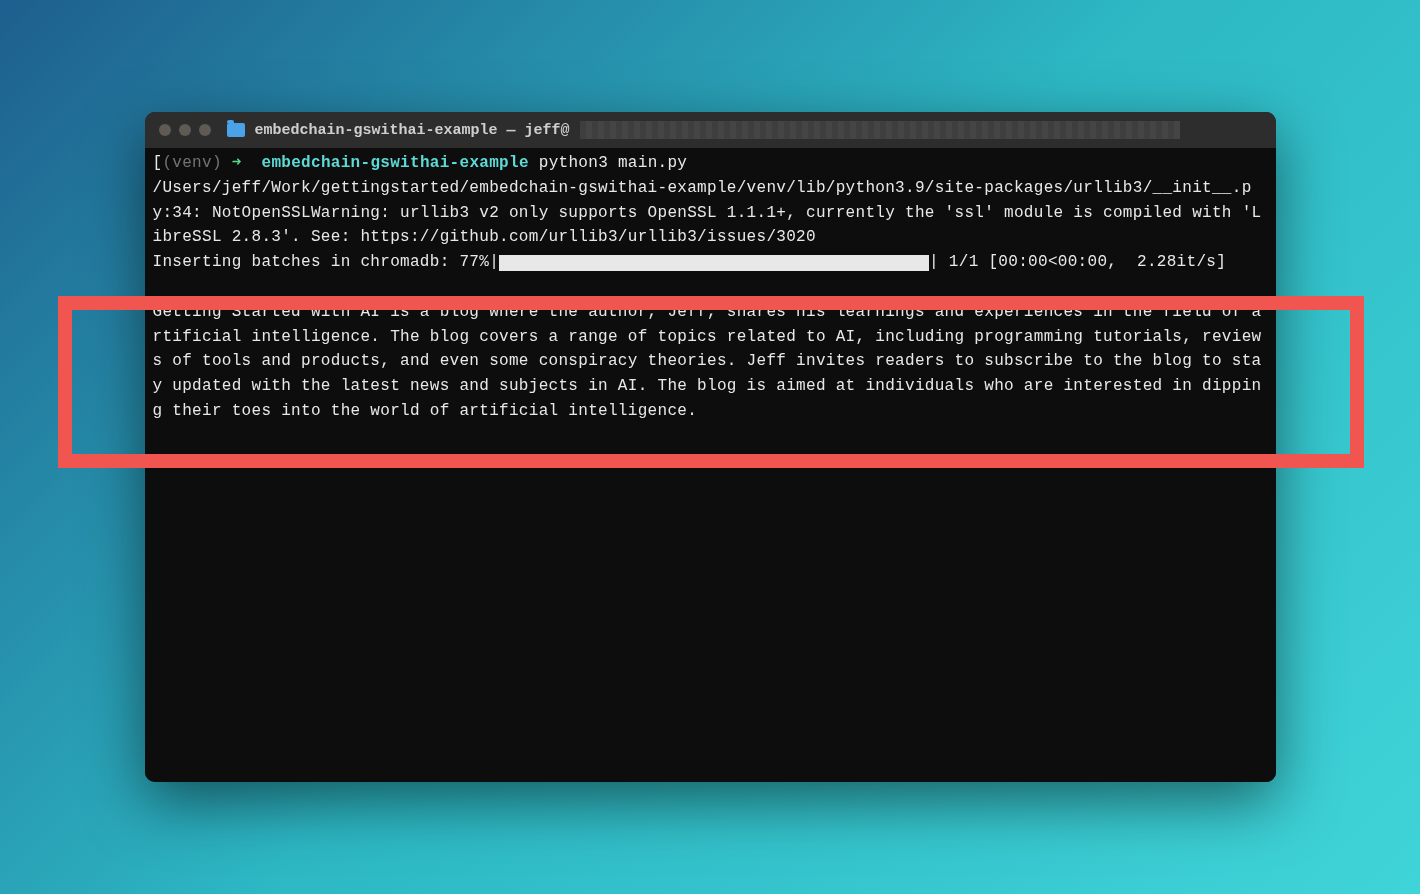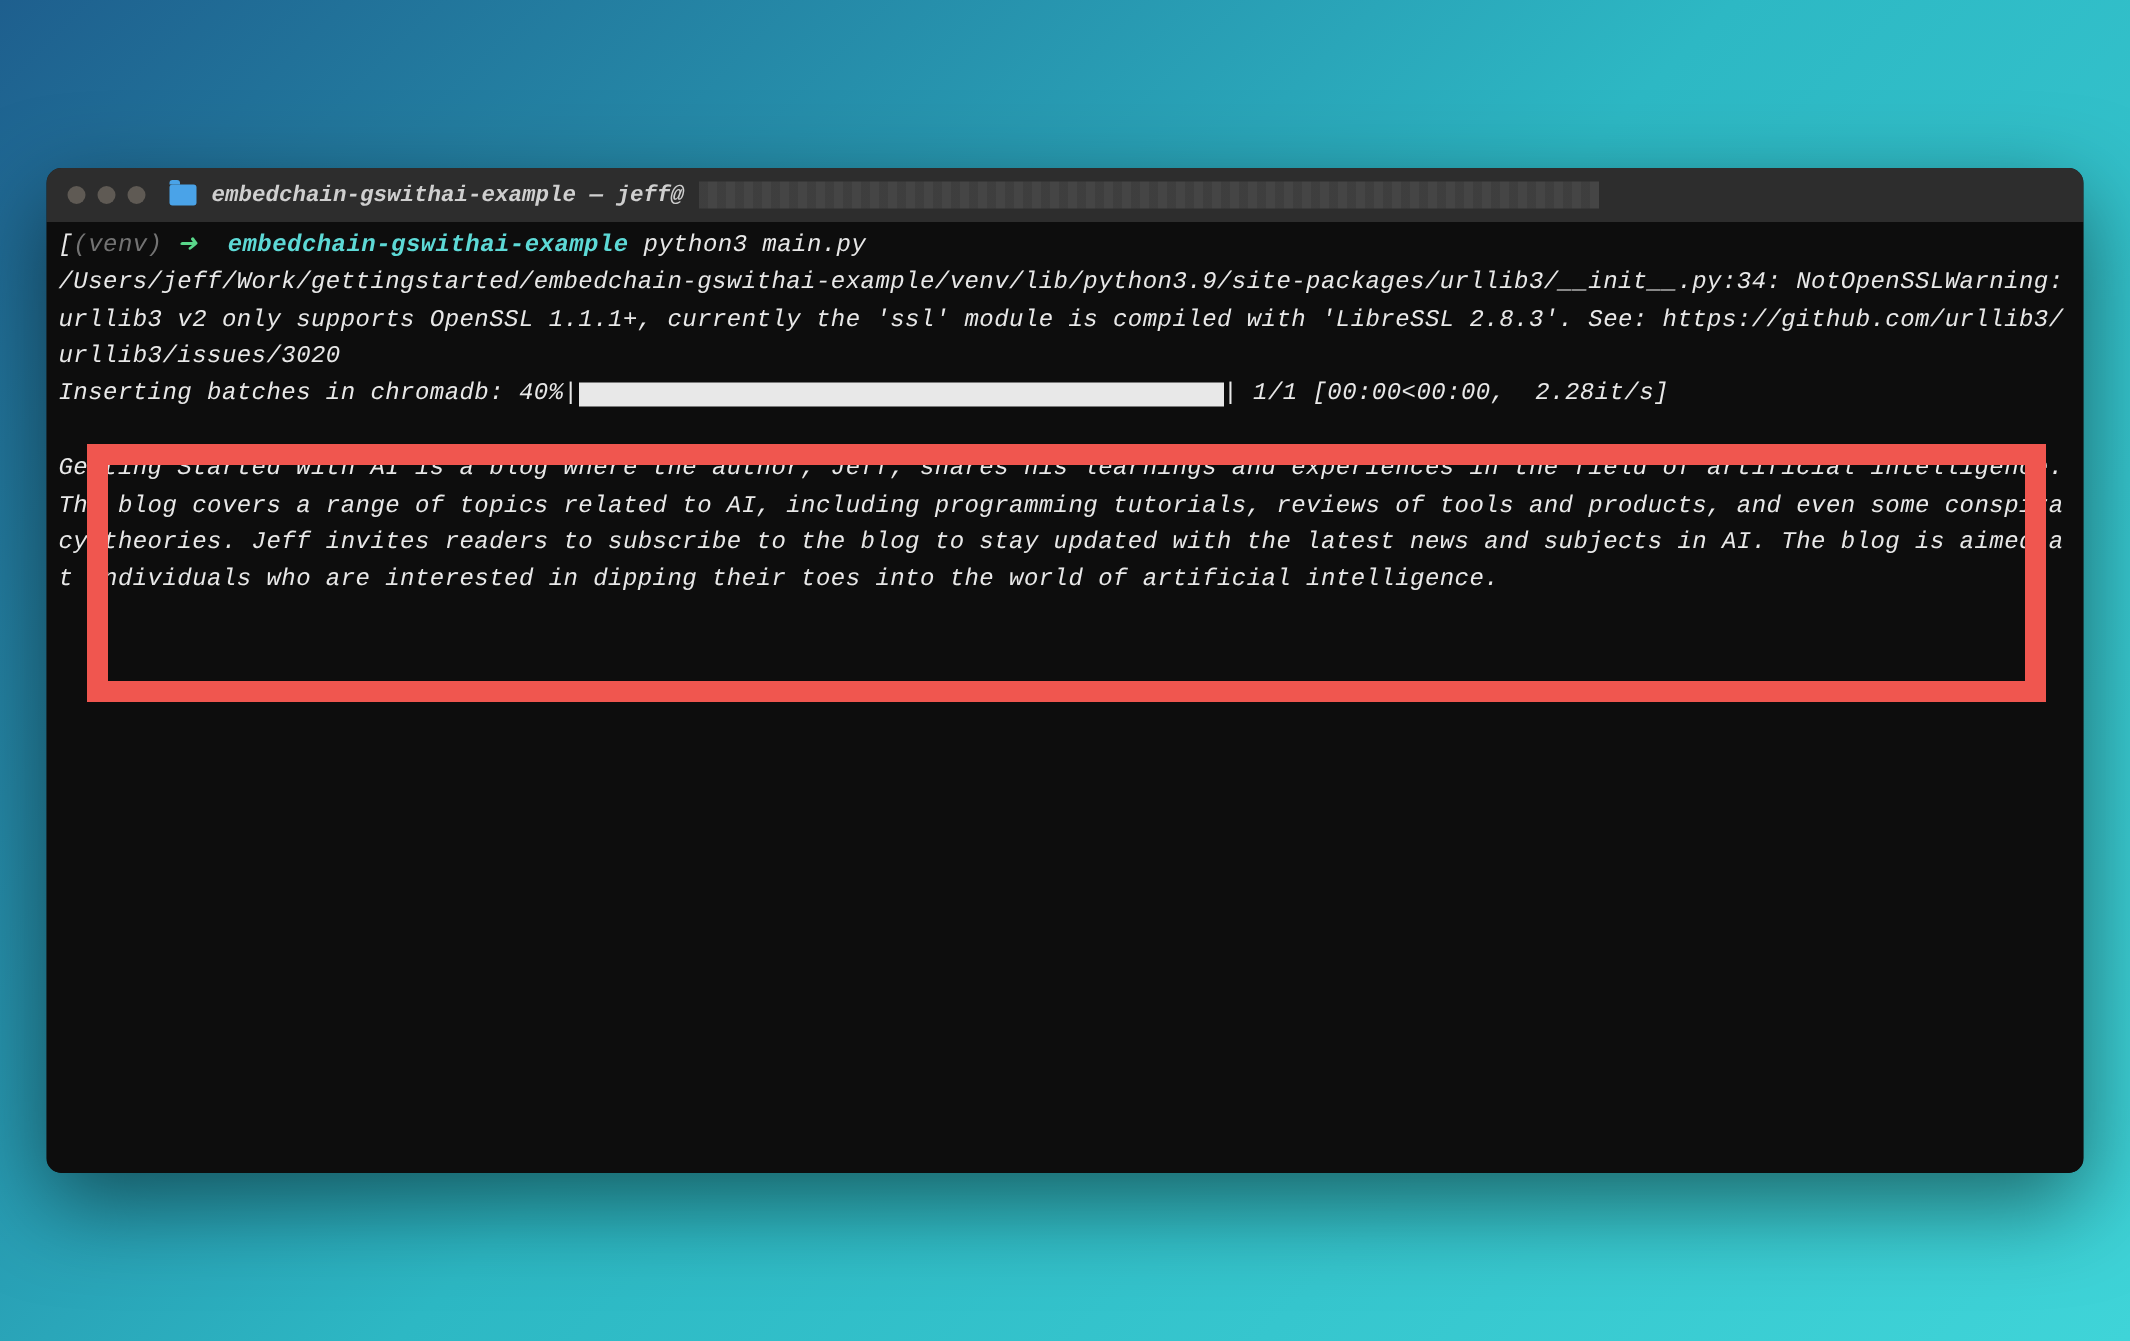--- a/index.html
+++ b/index.html
@@ -12,30 +12,29 @@
     height: 894px;
     background: linear-gradient(135deg, #1e5f8e 0%, #2db8c4 50%, #3fd4d8 100%);
     display: flex;
     align-items: center;
     justify-content: center;
     font-family: 'Menlo', 'Monaco', 'Courier New', monospace;
     overflow: hidden;
     position: relative;
   }
   .terminal-window {
-    width: 1358px;
+    width: 1131px;
     height: 670px;
     background: #1a1a1a;
     border-radius: 10px;
     box-shadow: 0 20px 60px rgba(0,0,0,0.5);
     overflow: hidden;
     display: flex;
     flex-direction: column;
     position: relative;
-    font-style: italic;
   }
   .title-bar {
     height: 36px;
     background: #2d2d2d;
     display: flex;
     align-items: center;
     padding: 0 14px;
     gap: 10px;
   }
   .traffic-lights {
@@ -143,19 +142,19 @@
       <div class="traffic-light tl-green"></div>
     </div>
     <div class="folder-icon"></div>
     <span class="window-title">embedchain-gswithai-example — jeff@</span>
     <div class="redacted-bar"></div>
   </div>
 
   <div class="terminal-body">
     <div class="term-line">[<span class="prompt-venv">(venv)</span> <span class="prompt-arrow">➜</span>  <span class="prompt-path">embedchain-gswithai-example</span> <span class="cmd-text">python3 main.py</span></div>
     <div class="term-line">/Users/jeff/Work/gettingstarted/embedchain-gswithai-example/venv/lib/python3.9/site-packages/urllib3/__init__.py:34: NotOpenSSLWarning: urllib3 v2 only supports OpenSSL 1.1.1+, currently the 'ssl' module is compiled with 'LibreSSL 2.8.3'. See: https://github.com/urllib3/urllib3/issues/3020</div>
-    <div class="term-line"><span>Inserting batches in chromadb: 40%|</span><span class="progress-bar-fill" style="width:430px;">&nbsp;</span><span>| 1/1 [00:00&lt;00:00,  2.28it/s]</span></div>
+    <div class="term-line"><span>Inserting batches in chromadb: 77%|</span><span class="progress-bar-fill" style="width:430px;">&nbsp;</span><span>| 1/1 [00:00&lt;00:00,  2.28it/s]</span></div>
     <div class="term-line">&nbsp;</div>
     <div class="term-line">Getting Started with AI is a blog where the author, Jeff, shares his learnings and experiences in the field of artificial intelligence. The blog covers a range of topics related to AI, including programming tutorials, reviews of tools and products, and even some conspiracy theories. Jeff invites readers to subscribe to the blog to stay updated with the latest news and subjects in AI. The blog is aimed at individuals who are interested in dipping their toes into the world of artificial intelligence.</div>
   </div>
 </div>
 
 <div class="highlight-box"></div>
 
 </body></html>

